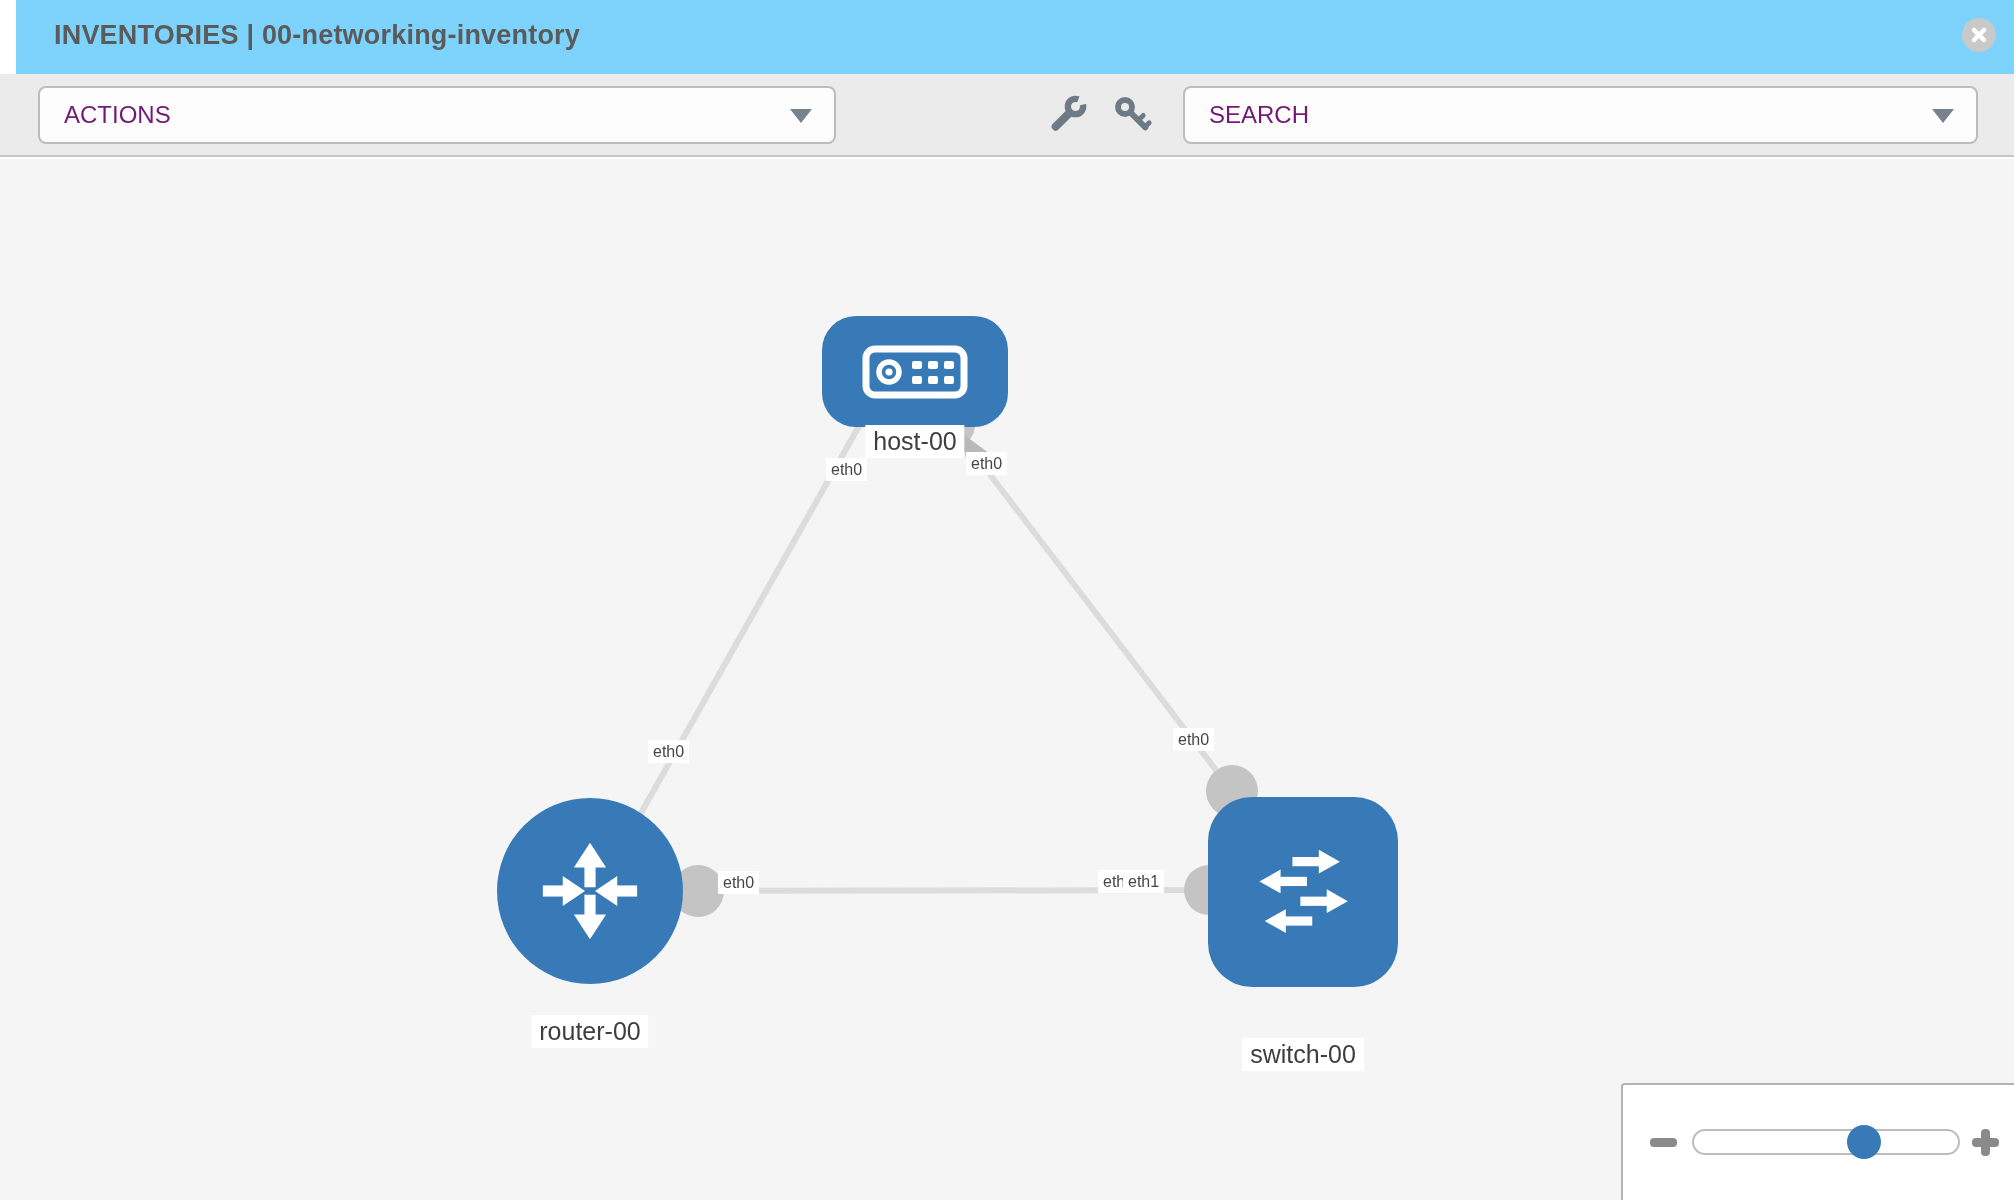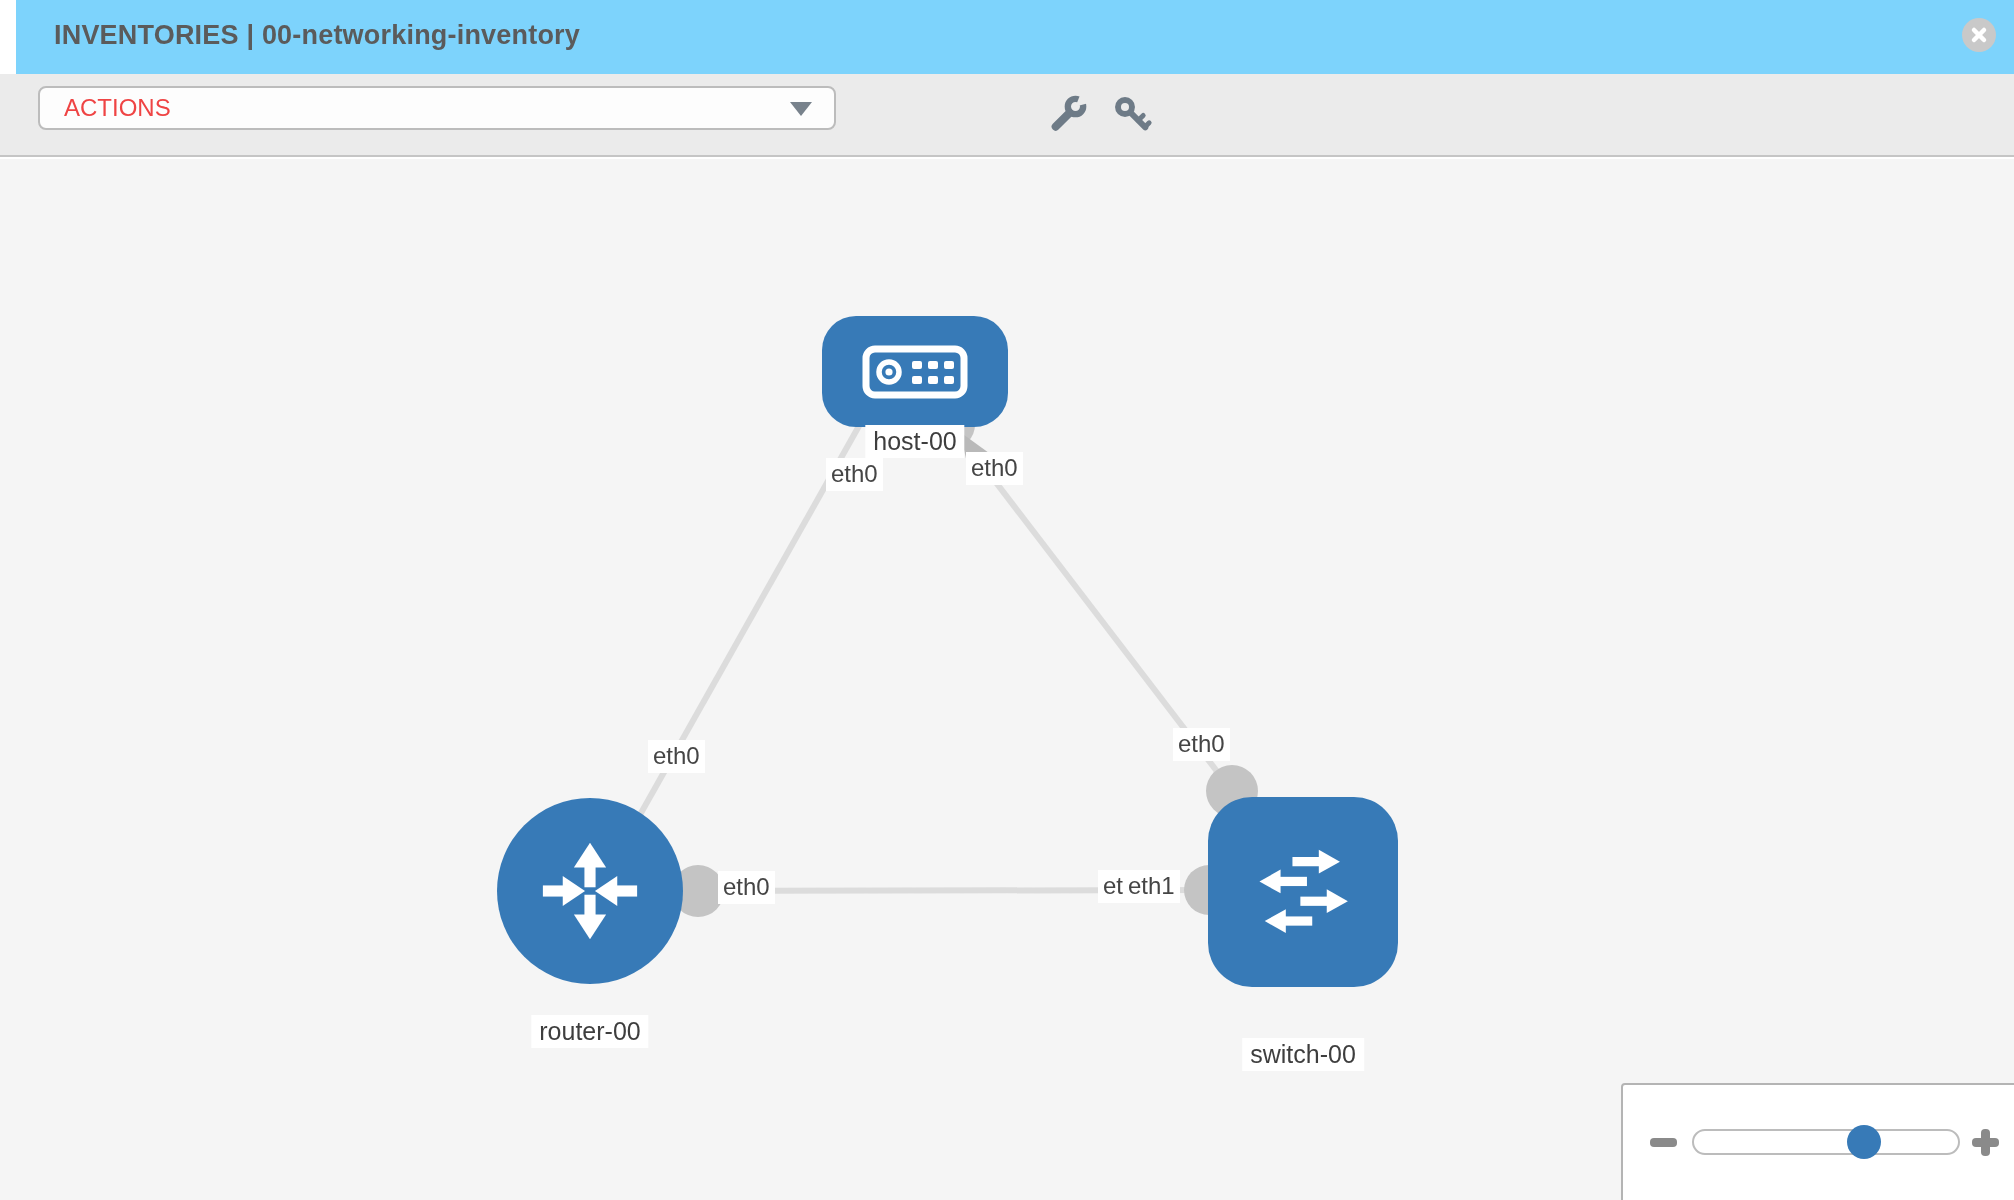--- a/index.html
+++ b/index.html
@@ -23,24 +23,24 @@
     border-radius:50%; background:#c9c9c9; border:none; cursor:pointer;
     display:flex; align-items:center; justify-content:center;
   }
 
   
   .toolbar {
     position:absolute; top:74px; left:0; width:100%; height:83px;
     background:#ebebeb; border-bottom:2px solid #c5c5c5;
   }
   .dropdown {
-    position:absolute; top:12px; height:44px;
+    position:absolute; top:12px; height:58px;
     background:#fdfdfd; border:2px solid #bcbcbc; border-radius:8px;
     display:flex; align-items:center; padding:0 24px;
-    font-size:24px; color:#ef4444; cursor:pointer;
+    font-size:24px; color:#701a75; cursor:pointer;
   }
   .dropdown-actions { left:38px;  width:798px; }
   .dropdown-search  { left:1183px; width:795px; }
   .caret {
     position:absolute; right:22px; top:50%; margin-top:-6px;
     width:0; height:0;
     border-left:11px solid transparent; border-right:11px solid transparent;
     border-top:14px solid #78828c;
   }
   .tool-btn {
@@ -70,21 +70,21 @@
     position:absolute; z-index:3; background:#ffffff; color:#3e3e3e;
     font-size:25px; padding:2px 8px; white-space:nowrap;
     transform:translateX(-50%);
   }
   .lbl-host   { left:915px;  top:266px; }
   .lbl-router { left:590px;  top:856px; }
   .lbl-switch { left:1303px; top:836px;margin-top:43px; }
 
   .if-label {
     position:absolute; z-index:3; background:#ffffff; color:#454545;
-    font-size:24px; line-height:1.2; padding:2px 5px; white-space:nowrap;
+    font-size:16px; line-height:1.2; padding:2px 5px; white-space:nowrap;
   }
   .if-h-r-src { left:826px;  top:299px; }  
   .if-h-s-src { left:966px;  top:293px; }  
   .if-h-r-tgt { left:648px;  top:581px; }  
   .if-h-s-tgt { left:1173px; top:569px; }  
   .if-r-s-src { left:718px;  top:712px; }  
   .if-r-s-dup { left:1098px; top:711px; z-index:3; } 
   .if-r-s-tgt { left:1123px; top:711px; z-index:4; } 
 
   
@@ -149,20 +149,24 @@
     </button>
     <button class="tool-btn tool-key">
       <svg width="42" height="42" viewBox="0 0 24 24">
         <circle cx="8" cy="8" r="4" fill="none" stroke="#6e7b87" stroke-width="3.4"></circle>
         <line x1="11.2" y1="11.2" x2="19.6" y2="19.6" stroke="#6e7b87" stroke-width="3.4" stroke-linecap="round"></line>
         <line x1="15.6" y1="15.6" x2="18.4" y2="12.8" stroke="#6e7b87" stroke-width="2.8" stroke-linecap="round"></line>
         <line x1="19.4" y1="19.4" x2="21.8" y2="17" stroke="#6e7b87" stroke-width="2.8" stroke-linecap="round"></line>
       </svg>
     </button>
 
+    <div class="dropdown dropdown-search">
+      <span>SEARCH</span>
+      <span class="caret"></span>
+    </div>
   </div>
 
   <div class="canvas">
 
     <svg class="links-layer" width="2014" height="1041" viewBox="0 0 2014 1041">
 
       <line x1="868" y1="251" x2="632" y2="670" stroke="#dcdcdc" stroke-width="6"></line>
       <line x1="952" y1="266" x2="1232" y2="632" stroke="#dcdcdc" stroke-width="6"></line>
       <line x1="698" y1="732" x2="1209" y2="731" stroke="#dcdcdc" stroke-width="6"></line>
 

